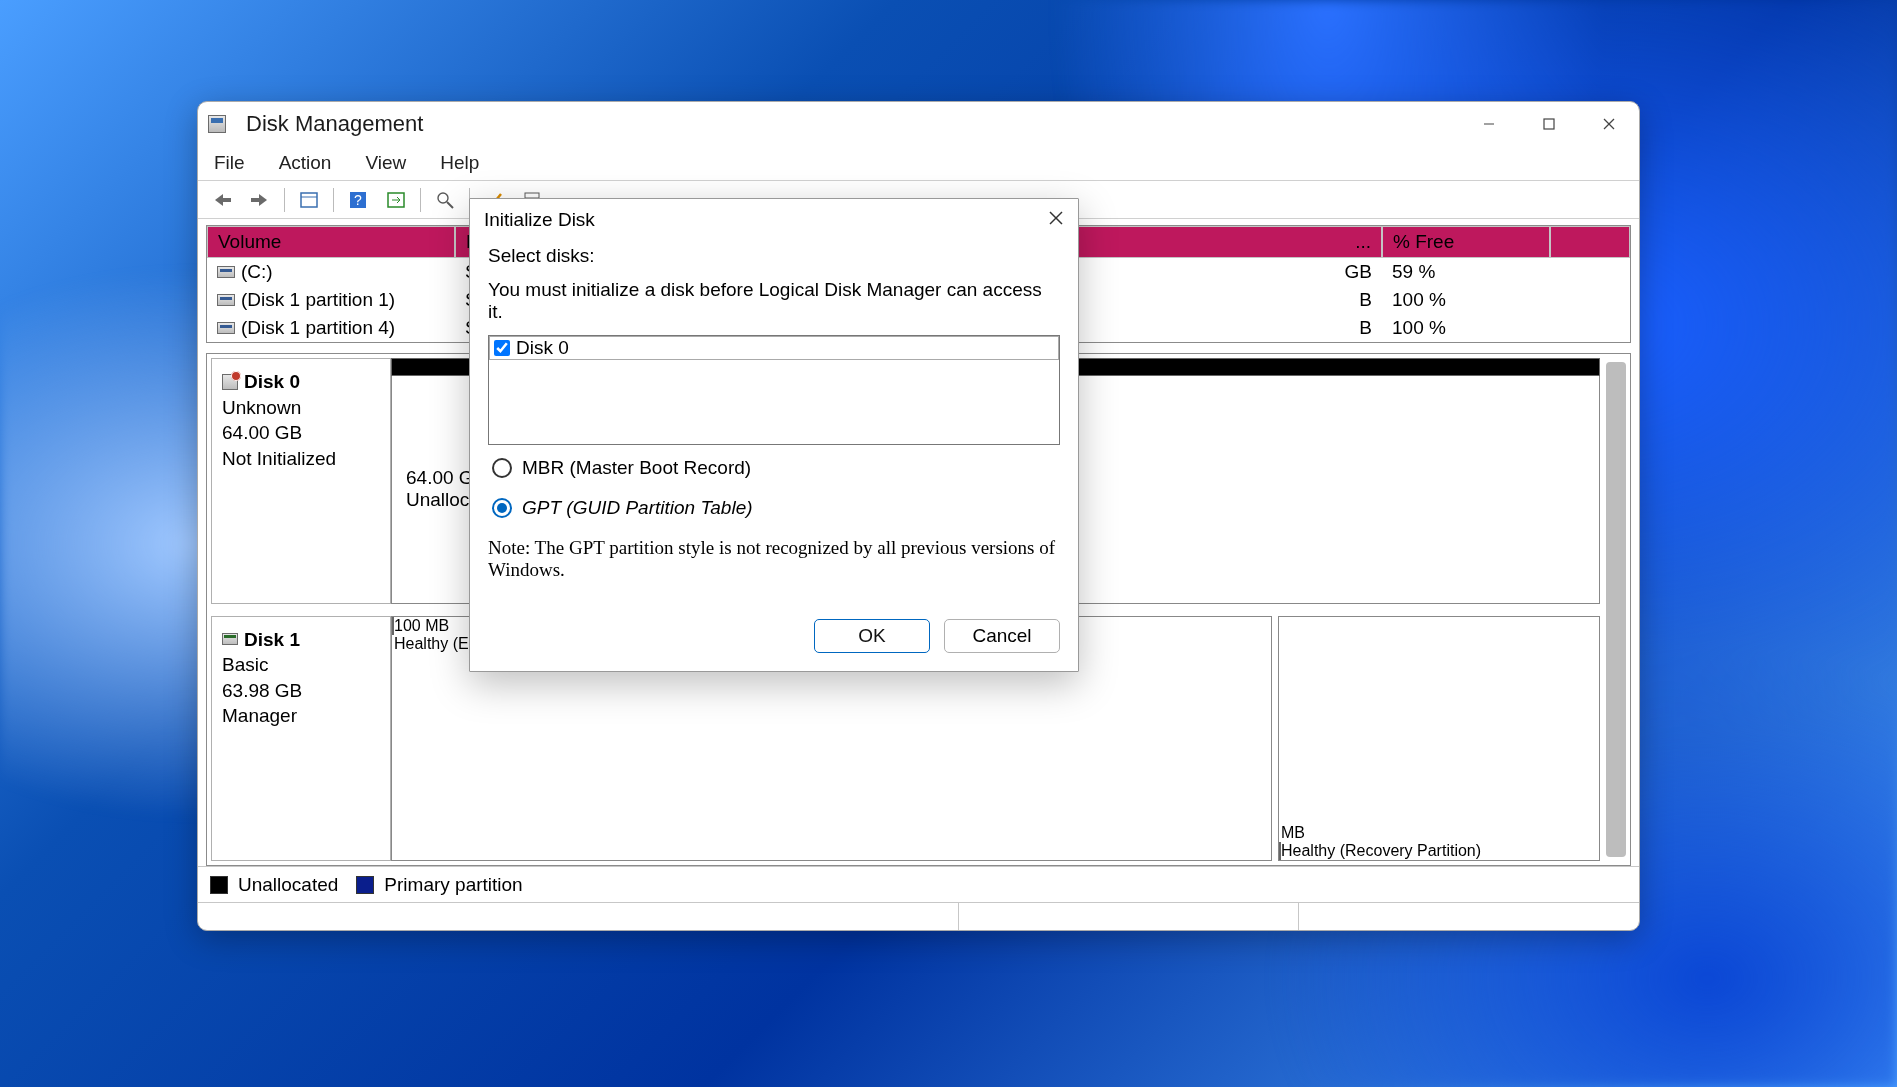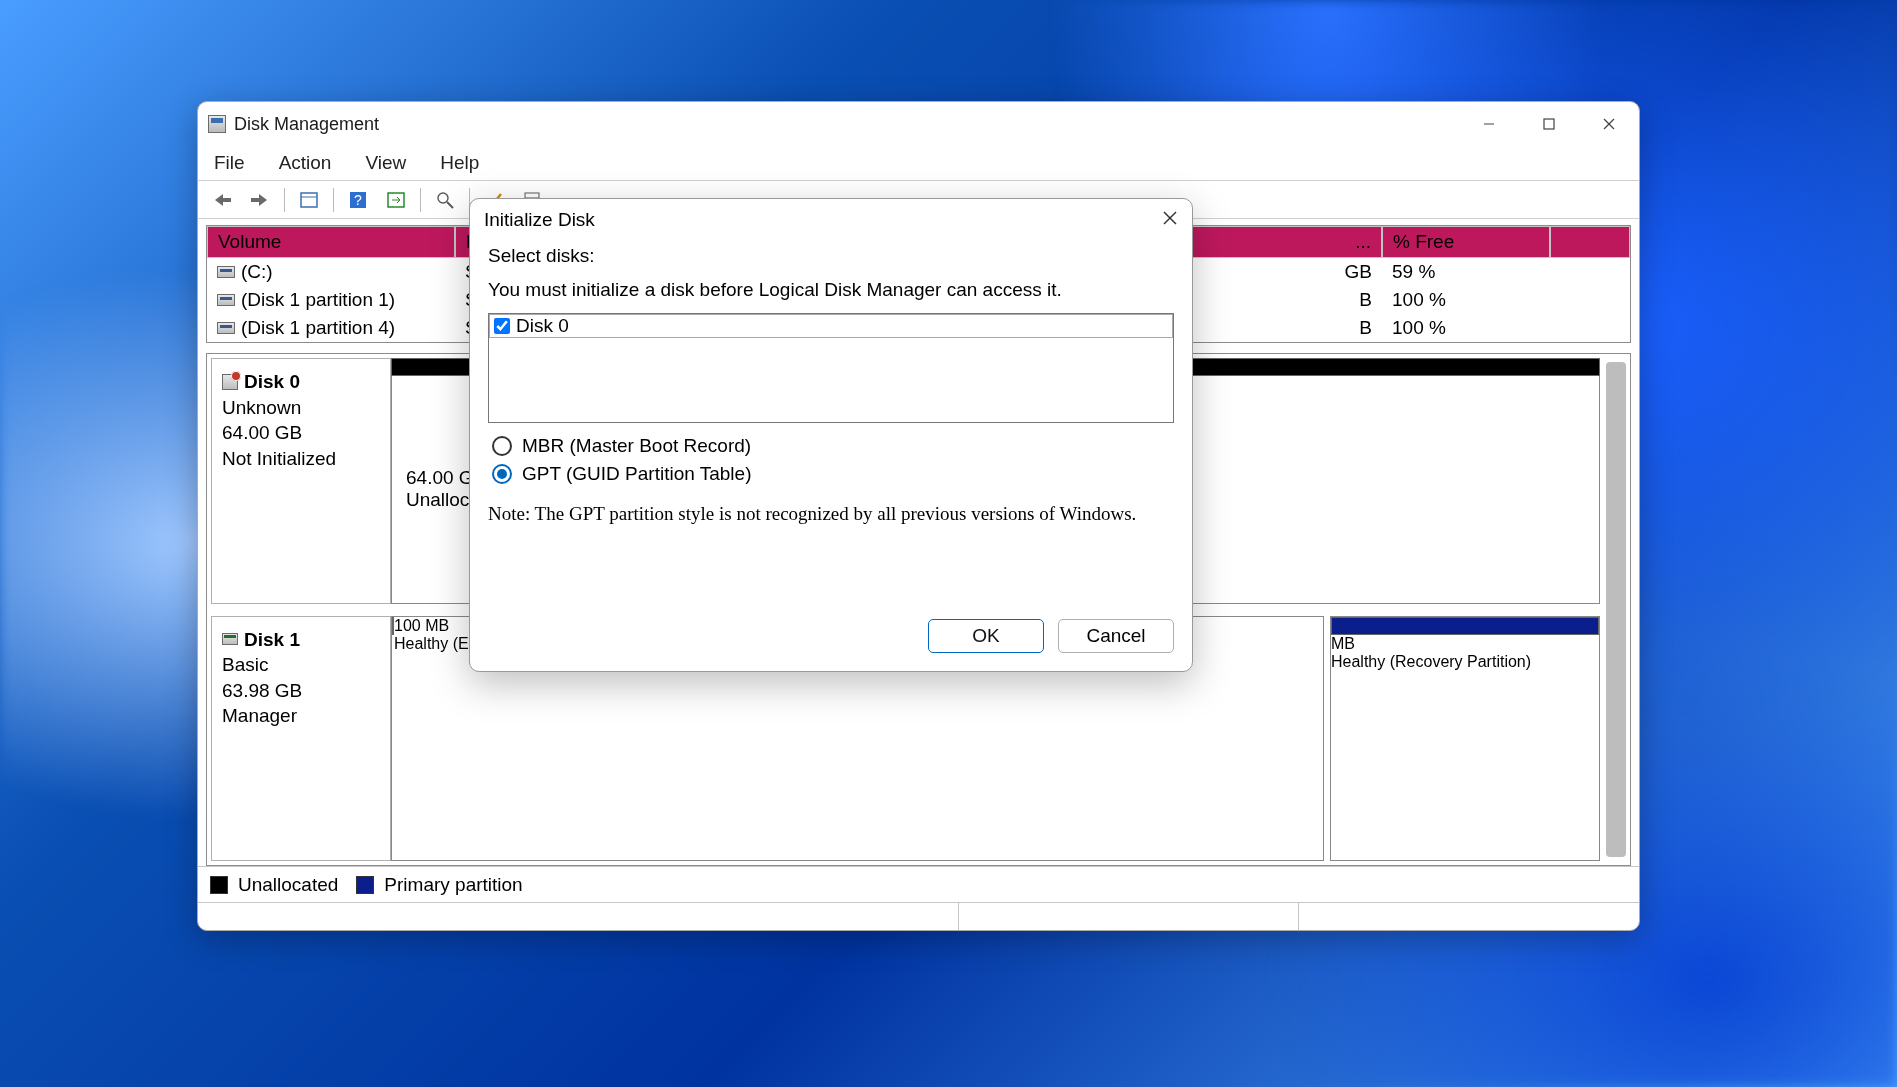--- a/index.html
+++ b/index.html
@@ -36,23 +36,24 @@
     box-shadow: 0 8px 32px rgba(0,0,0,0.28);
     display: flex;
     flex-direction: column;
     overflow: hidden;
   }
   .titlebar {
     height: 44px;
     display: flex;
     align-items: center;
     padding-left: 10px;
-    font-size: 18px;
+    font-size: 22px;
     color: #1b1b1b;
     position: relative;
+    gap: 12px;
   }
   .titlebar .app-icon {
     width: 18px; height: 18px; margin-right: 8px;
     position: relative;
   }
   .titlebar .app-icon::before {
     content:"";
     position:absolute; inset:0;
     background: linear-gradient(#e7e7e7,#bababa);
     border:1px solid #6b6b6b;
@@ -207,24 +208,24 @@
     display:flex;
   }
   .statusbar .s1 { flex:1; border-right:1px solid #c7c7c7; }
   .statusbar .s2 { width:340px; border-right:1px solid #c7c7c7; }
   .statusbar .s3 { width:340px; }
 
   
   .dialog {
     position:absolute;
     left:423px; top:-5px;
-    width:724px; height:474px;
+    width:610px; height:474px;
     background:#fff;
     border:1px solid #999;
-    border-radius:10px;
+    border-radius:1px;
     box-shadow:0 12px 38px rgba(0,0,0,0.25);
     display:flex; flex-direction:column;
     font-size:19px;
     z-index:10;
   }
   .dialog .dlg-title {
     height:42px; display:flex; align-items:center; justify-content:space-between;
     padding:0 14px;
   }
   .dialog .dlg-close svg { stroke:#333; stroke-width:1.5; fill:none; }
@@ -464,21 +465,21 @@
           <div>Manager</div>
         </div>
         <div class="disk-right" style="flex-direction:row; gap:6px;">
           <div class="part" style="flex:1; display:flex; flex-direction:row; border:1px solid #888;">
             <div class="stripe blue"></div>
             <div class="pbody">
               <div>100 MB</div>
               <div style="white-space:nowrap; overflow:hidden;">Healthy (EFI System Partition)</div>
             </div>
           </div>
-          <div class="part" style="width:270px; display:flex; flex-direction:column; border:1px solid #888;">
+          <div class="part" style="width:322px; display:flex; flex-direction:row; border:1px solid #888;align-items:flex-end;">
             <div class="stripe blue"></div>
             <div class="pbody">
               <div>MB</div>
               <div style="white-space:nowrap; overflow:hidden;">Healthy (Recovery Partition)</div>
             </div>
           </div>
         </div>
       </div>
     </div>
   </div>
@@ -513,21 +514,21 @@
         <label class="item">
           <input type="checkbox" checked="" style="">
           <span>Disk 0</span>
         </label>
       </div>
       <div>
         <div class="radio-row">
           <span class="radio"></span>
           <span>MBR (Master Boot Record)</span>
         </div>
-        <div class="radio-row" style="margin-top:6px;">
+        <div class="radio-row" style="margin-top:18px;font-style:italic;">
           <span class="radio checked"></span>
           <span>GPT (GUID Partition Table)</span>
         </div>
       </div>
       <div style="margin-top:6px;font-family:Liberation Serif, serif;">Note: The GPT partition style is not recognized by all previous versions of Windows.</div>
     </div>
     <div class="dlg-buttons">
       <div class="dlg-btn primary">OK</div>
       <div class="dlg-btn">Cancel</div>
     </div>

